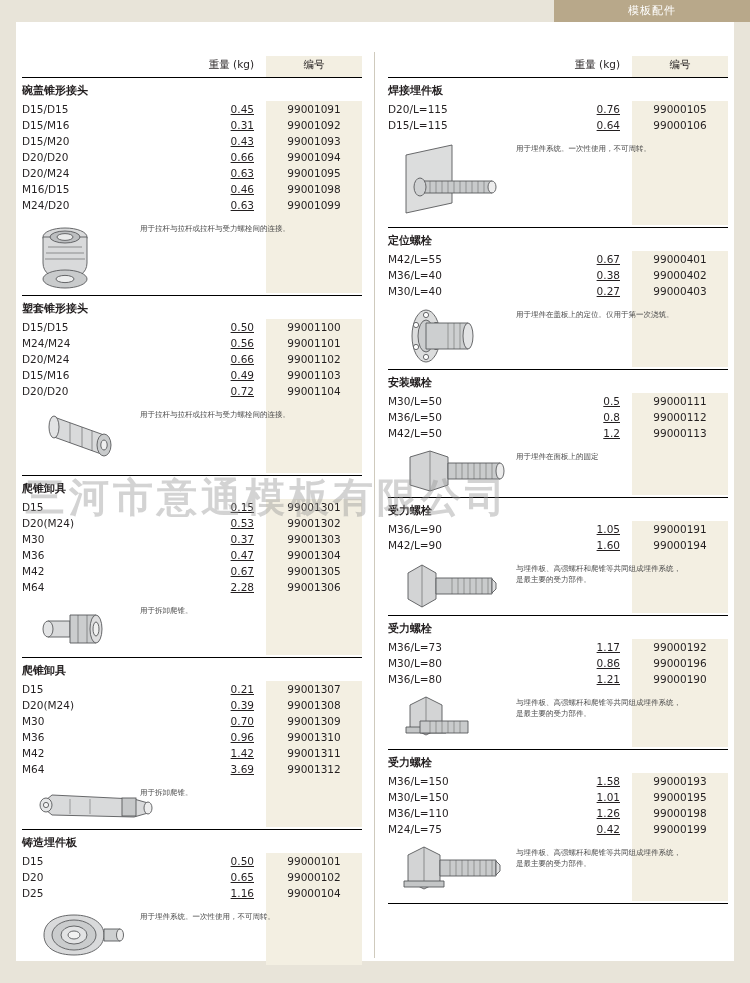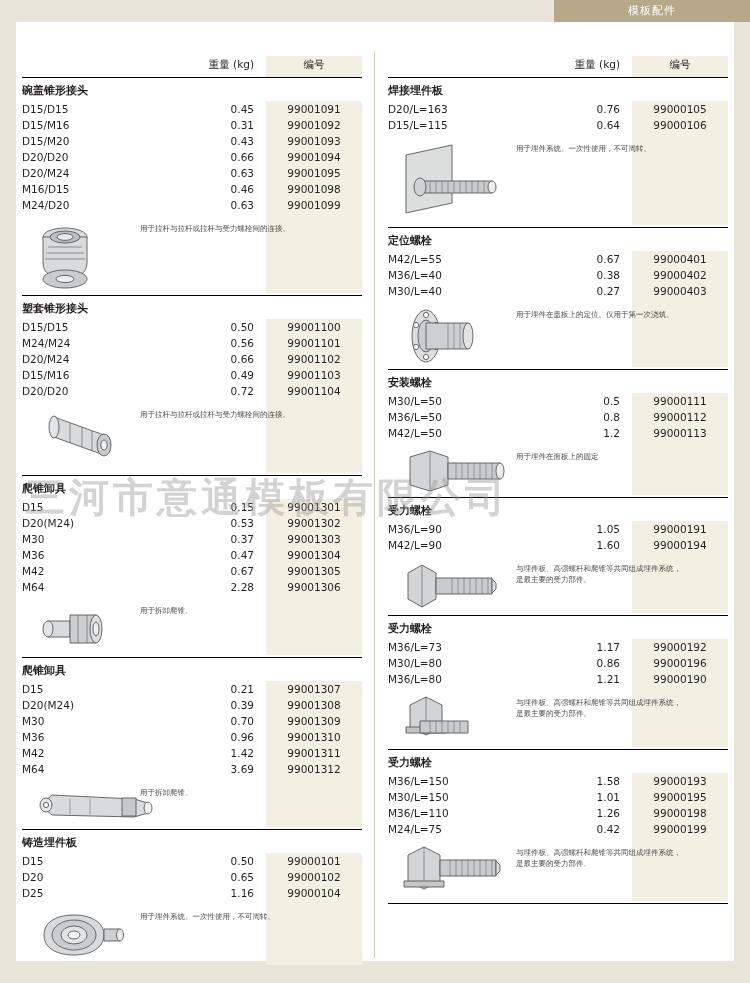--- a/index.html
+++ b/index.html
@@ -74,21 +74,21 @@
   .group{position:relative;}
   .group-title{
     font-size:11px;font-weight:bold;color:#231f20;
     padding:6px 0 3px 0;line-height:14px;
   }
   .rows{position:relative;}
   .row{
     position:relative;height:16px;line-height:16px;font-size:10.5px;
   }
   .row .name{position:absolute;left:0;top:0;}
-  .row .weight{position:absolute;right:108px;top:0;text-align:right;}
+  .row .weight{position:absolute;right:108px;top:0;text-align:right;text-decoration:underline;}
   .row .code{
     position:absolute;right:0;top:0;width:96px;text-align:center;
   }
   .rows .codecol{
     position:absolute;right:0;top:0;width:96px;background:#f3efe2;
   }
 
   
   .figwrap{position:relative;}
   .note{
@@ -397,21 +397,21 @@
         <div class="code-col-bg" style="height: 22px;"></div>
         <div class="hdr-weight">重量 (kg)</div>
         <div class="hdr-code">编号</div>
         <div class="hdr-rule"></div>
       </div>
       <div class="group">
         <div class="group-title">焊接埋件板</div>
         <div class="rows">
           <div class="codecol" style="height: 32px;"></div>
           <div class="row">
-            <span class="name">D20/L=163</span>
+            <span class="name">D20/L=115</span>
             <span class="weight">0.76</span>
             <span class="code">99000105</span>
           </div>
           <div class="row">
             <span class="name">D15/L=115</span>
             <span class="weight">0.64</span>
             <span class="code">99000106</span>
           </div>
         </div>
         <div class="figwrap" style="height: 92px;">

